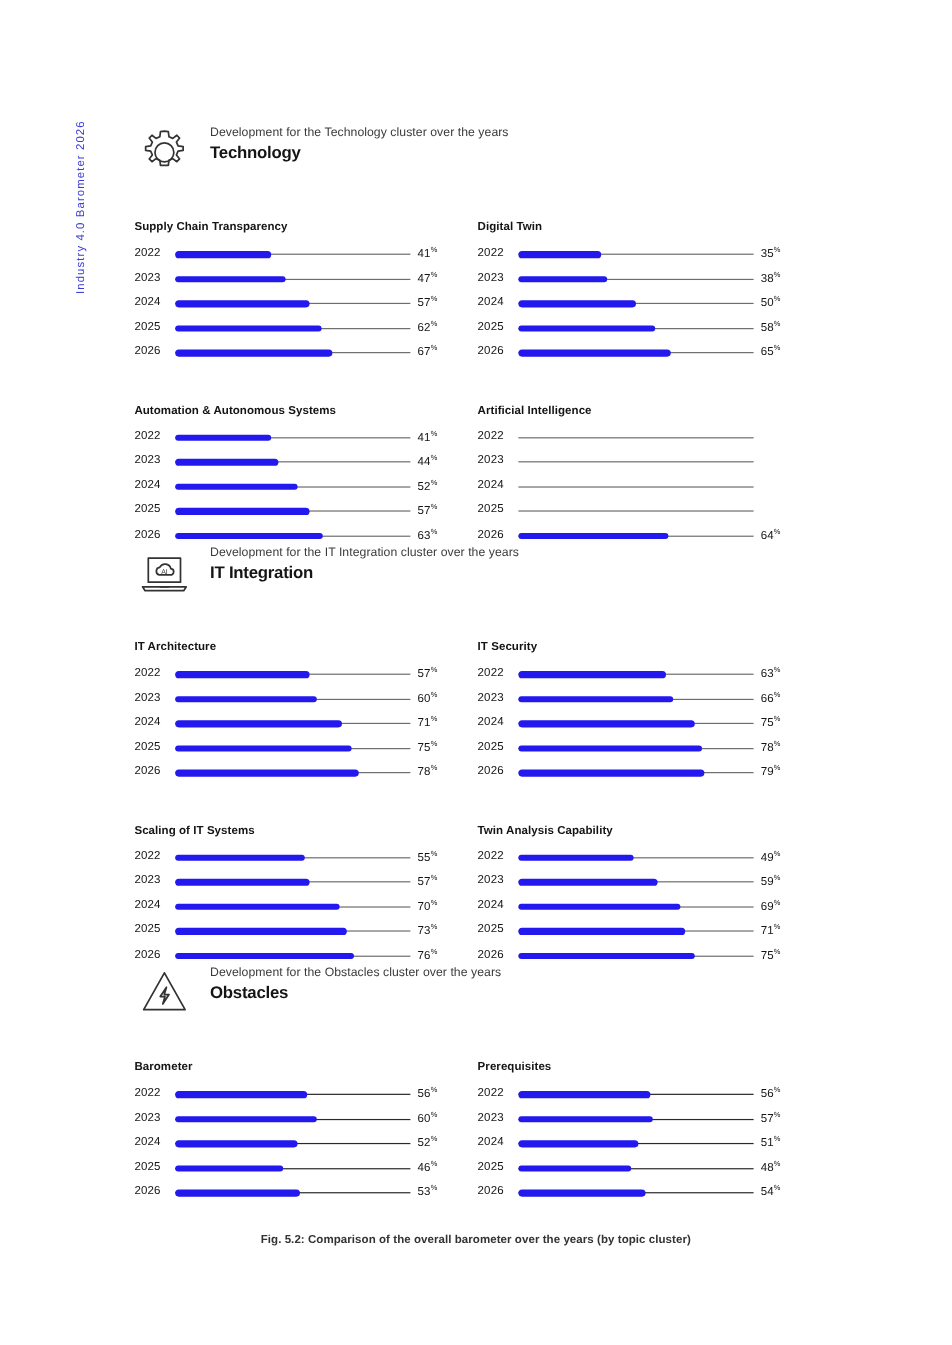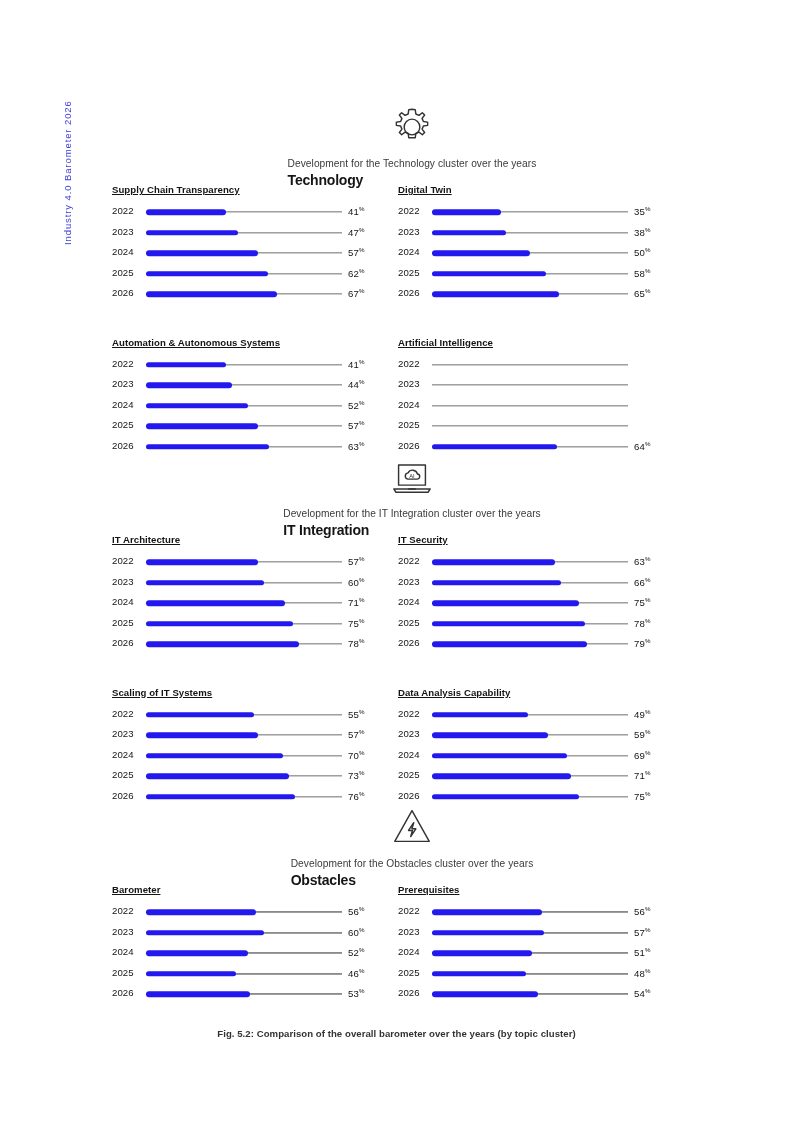--- a/index.html
+++ b/index.html
@@ -44,24 +44,23 @@
   }
 
   .cluster { position: absolute; left: 112px; width: 600px; }
   .cluster-tech { top: 100px; }
   .cluster-it   { top: 450px; }
   .cluster-obs  { top: 800px; }
 
   
   .cluster-head {
     display: flex;
-    align-items: center;
-    gap: 1px;
+    align-items: flex-start;
+    gap: 13px;
     height: 56px;
-    flex-direction: column;
   }
   .cluster-icon {
     width: 50px; height: 50px;
     flex: 0 0 50px;
     display: flex; align-items: center; justify-content: center;
     margin-top: 2px;
   }
   .cluster-icon svg { display: block; }
   .cluster-titles { padding-top: 5px; }
   .cluster-sub {
@@ -89,21 +88,20 @@
   }
   .chart-block { width: 286px; }
   .chart-block.row2 { margin-top: 29px; }
 
   .chart-title {
     font-size: 9.6px;
     font-weight: bold;
     color: #141414;
     margin-bottom: 10px;
     letter-spacing: 0.05px;
-    text-decoration: underline;
   }
 
   .bar-row {
     display: flex;
     height: 17px;
     margin-bottom: 3.5px;
   }
   .bar-year {
     width: 34px;
     flex: 0 0 34px;
@@ -498,21 +496,21 @@
           <div class="bar-row">
             <div class="bar-year">2026</div>
             <div class="bar-track-wrap">
               <div class="bar-track"></div>
               <div class="bar-fill" style="width: 76%; background: rgb(35, 24, 238);"></div>
             </div>
             <div class="bar-value">76<span class="pct">%</span></div>
           </div>
         </div>
         <div class="chart-block row2">
-          <div class="chart-title">Data Analysis Capability</div>
+          <div class="chart-title">Twin Analysis Capability</div>
           <div class="bar-row">
             <div class="bar-year">2022</div>
             <div class="bar-track-wrap">
               <div class="bar-track"></div>
               <div class="bar-fill" style="width: 49%; background: rgb(35, 24, 238);"></div>
             </div>
             <div class="bar-value">49<span class="pct">%</span></div>
           </div>
           <div class="bar-row">
             <div class="bar-year">2023</div>

